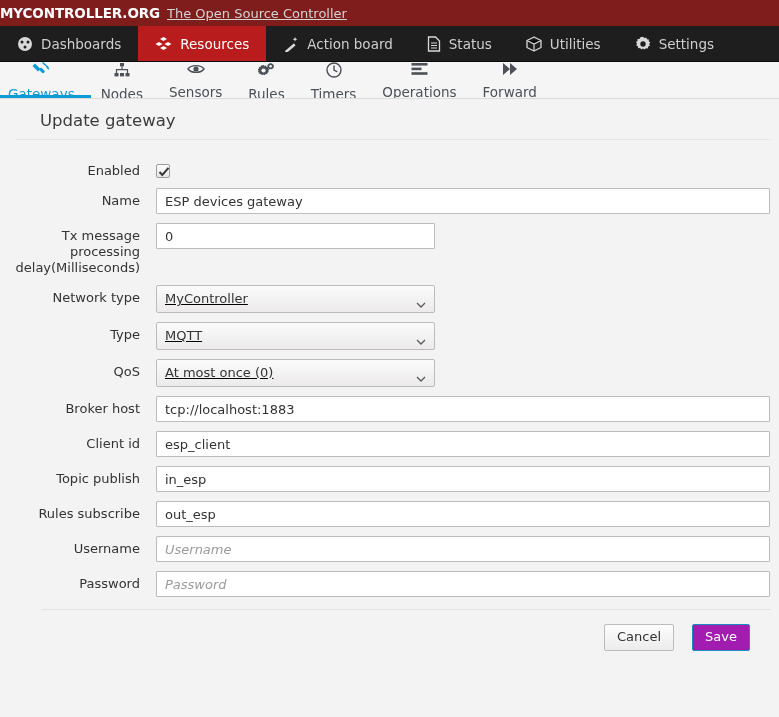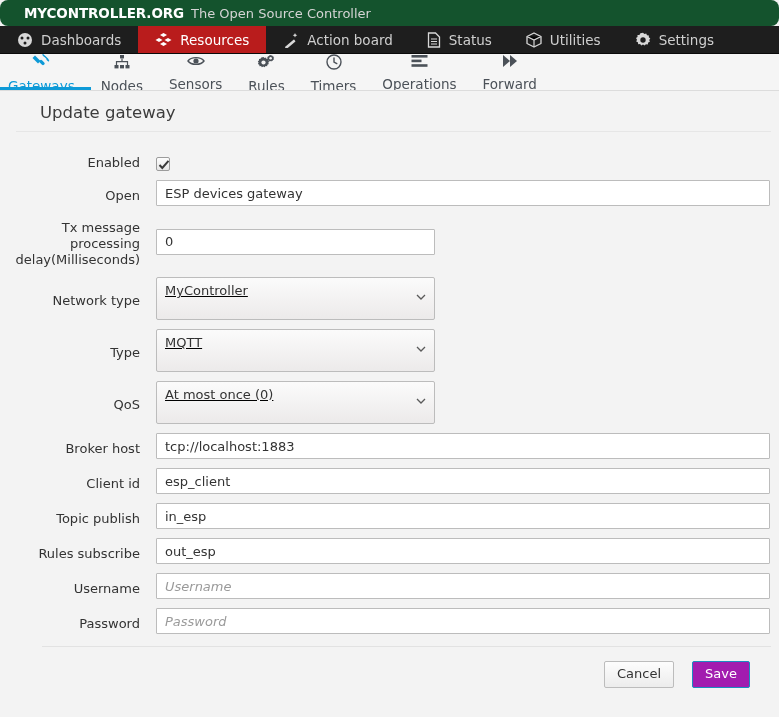--- a/index.html
+++ b/index.html
@@ -7,43 +7,43 @@
     margin: 0; padding: 0;
     width: 779px; height: 717px;
     background: #f3f3f3;
     font-family: "DejaVu Sans", "Liberation Sans", sans-serif;
     overflow: hidden;
   }
 
   
   .brandbar {
     height: 26px;
-    background: #14532d;
+    background: #7f1d1d;
     display: flex;
     align-items: center;
-    padding-left: 24px;
+    padding-left: 0;
     white-space: nowrap;
-    border-radius: 8px;
   }
   .brand-name {
     color: #ffffff;
     font-size: 13.5px;
     font-weight: bold;
     letter-spacing: -0.1px;
   }
   .brand-tag {
     color: #d4d4d4;
     font-size: 13px;
     margin-left: 7px;
     font-weight: normal;
+    text-decoration: underline;
   }
 
   
   .mainnav {
-    height: 28px;
+    height: 36px;
     background: #1e1e1e;
     display: flex;
     align-items: stretch;
     border-bottom: 1px solid #0a0a0a;
   }
   .mainnav-item {
     display: flex;
     align-items: center;
     gap: 8px;
     padding: 0 17px;
@@ -103,21 +103,21 @@
     border-bottom: 1px solid #e6e6e6;
     margin: 0 8px 0 16px;
   }
 
   
   .form {
     padding-top: 18px;
   }
   .row {
     display: flex;
-    align-items: center;
+    align-items: flex-start;
     margin-bottom: 9px;
   }
   .lbl {
     width: 156px;
     min-width: 156px;
     text-align: right;
     padding-right: 16px;
     padding-top: 5px;
     font-size: 13px;
     color: #333333;
@@ -142,21 +142,21 @@
     font-style: italic;
   }
   input.txt.narrow { width: 279px; }
 
   .selwrap {
     position: relative;
     width: 279px;
   }
   .sel {
     width: 100%;
-    height: 43px;
+    height: 28px;
     padding: 3px 24px 3px 8px;
     font-size: 13px;
     color: #333;
     background: linear-gradient(#fbfbfb, #eceaea);
     border: 1px solid #bcbcbc;
     border-radius: 2px;
     line-height: 19px;
     cursor: pointer;
     white-space: nowrap;
     overflow: hidden;
@@ -377,21 +377,21 @@
     <div class="ctrl">
       <span class="cbx">
         <svg width="12" height="12" viewBox="0 0 12 12">
             <path d="M1.5 6 L4.3 9 L10.5 1.8" stroke="#3a3a3a" stroke-width="2" fill="none"></path>
           </svg>
       </span>
     </div>
   </div>
 
   <div class="row">
-    <div class="lbl">Open</div>
+    <div class="lbl">Name</div>
     <div class="ctrl">
       <input class="txt" type="text" value="ESP devices gateway" style="">
     </div>
   </div>
 
   <div class="row">
     <div class="lbl">Tx message processing delay(Milliseconds)</div>
     <div class="ctrl">
       <input class="txt narrow" type="text" value="0" style="">
     </div>

